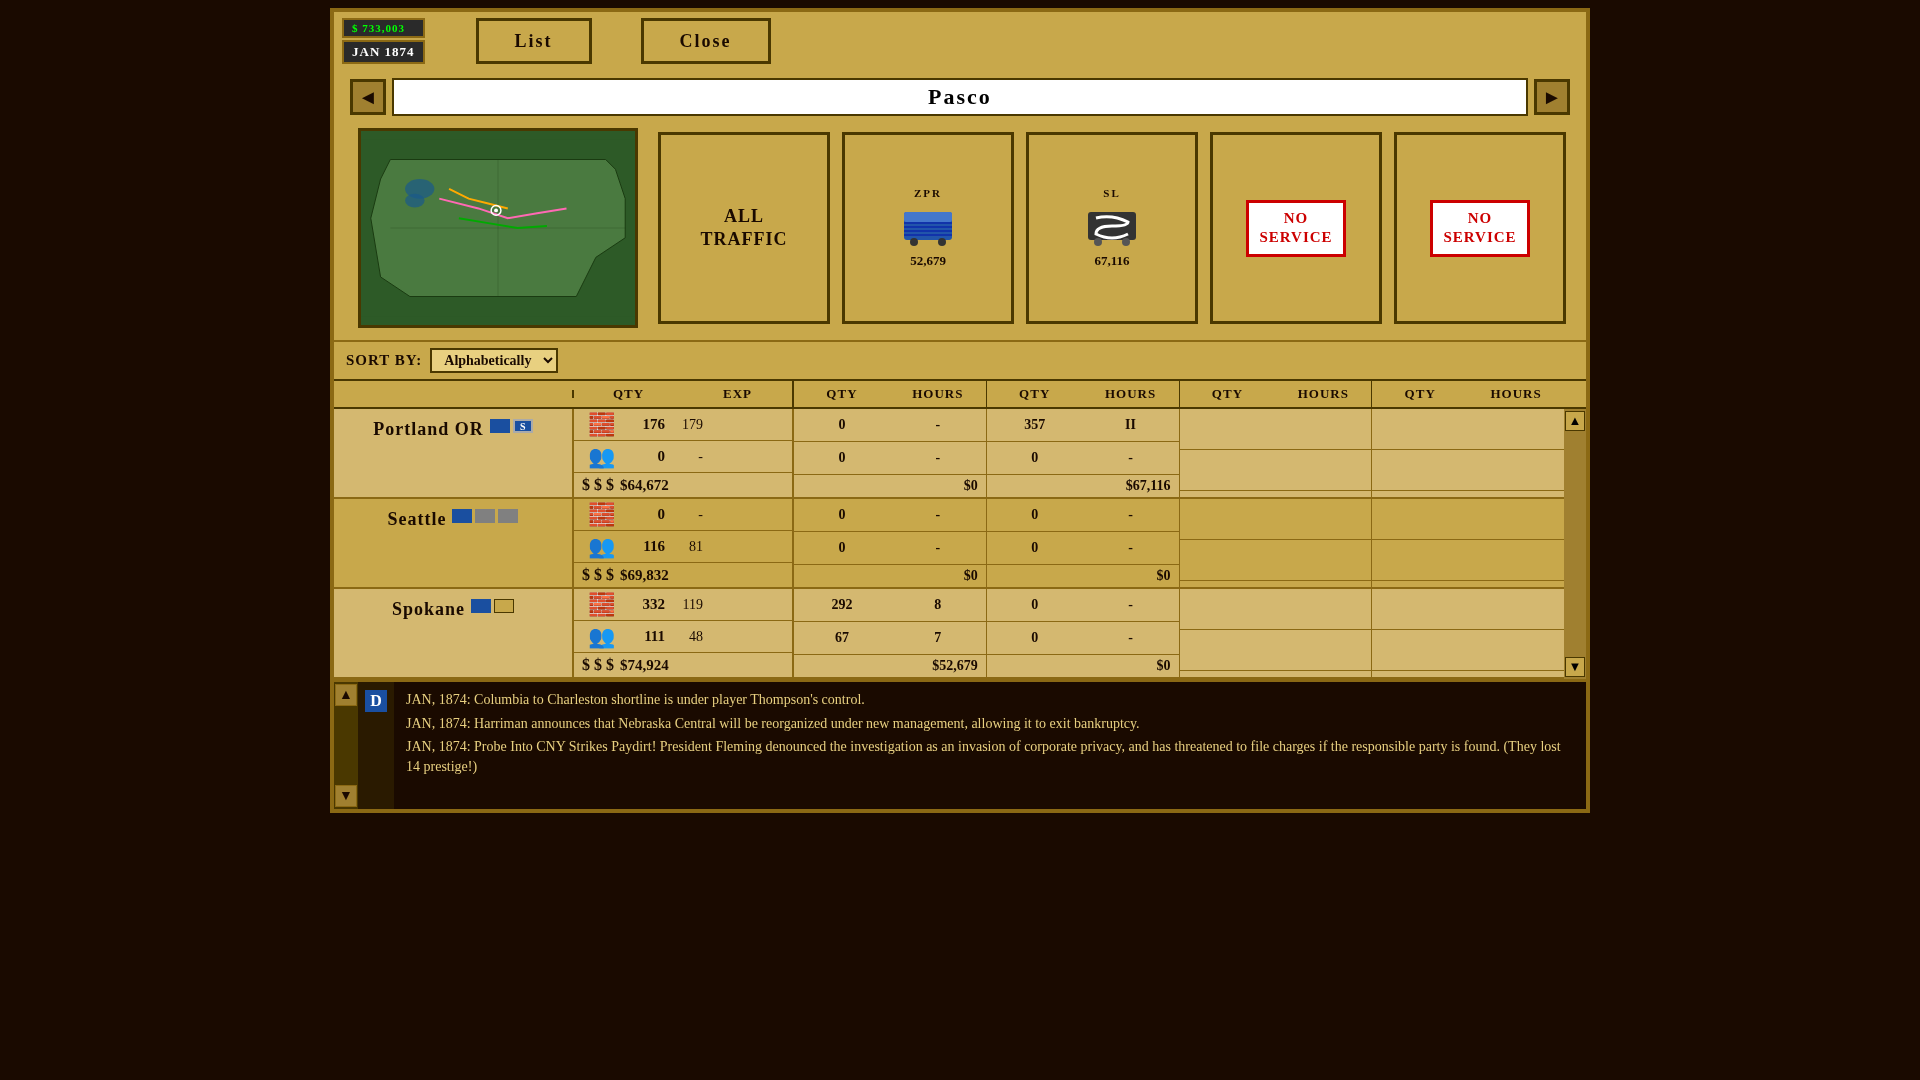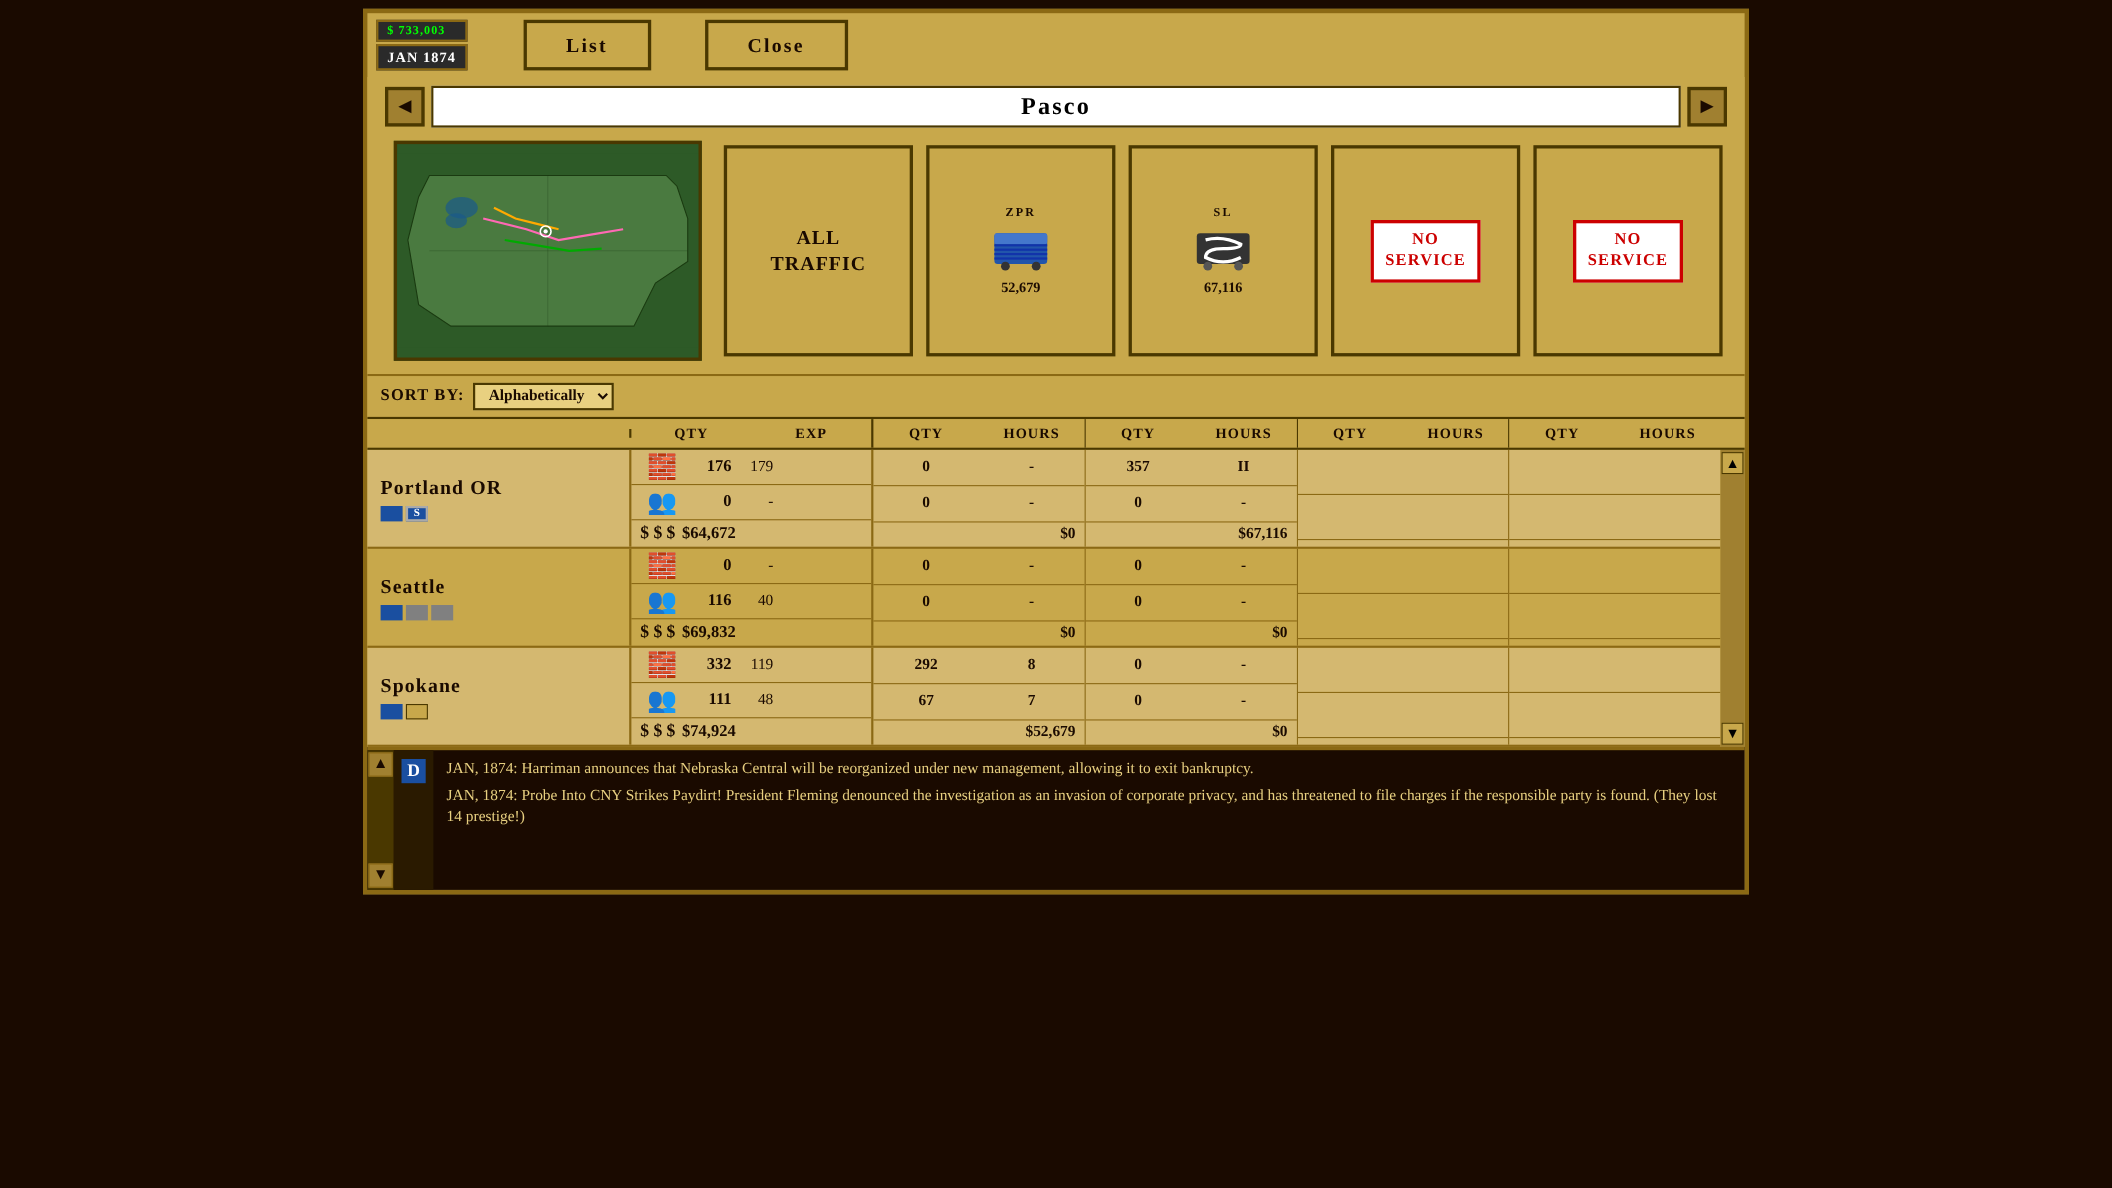--- a/index.html
+++ b/index.html
@@ -324,21 +324,21 @@
       border-bottom: 2px solid #8b6914;
       min-height: 90px;
       background: #d4b870;
     }
 
     .city-left-panel {
       width: 240px;
       flex-shrink: 0;
       padding: 10px 12px;
       display: flex;
-      flex-direction: column;
+      flex-direction: row;
       justify-content: center;
       gap: 6px;
       border-right: 2px solid #8b6914;
     }
 
     .city-name-label {
       font-size: 18px;
       font-weight: bold;
       color: #1a0a00;
       letter-spacing: 1px;
@@ -703,21 +703,21 @@
 
         <div class="cargo-section">
           <div class="cargo-row">
             <div class="cargo-emoji">🧱</div>
             <div class="cargo-qty">0</div>
             <div class="cargo-exp">-</div>
           </div>
           <div class="cargo-row">
             <div class="cargo-emoji">👥</div>
             <div class="cargo-qty">116</div>
-            <div class="cargo-exp">40</div>
+            <div class="cargo-exp">81</div>
           </div>
           <div class="money-row-bottom">
             <span class="dollar-signs">$ $ $</span>
             <span class="dollar-amount">$69,832</span>
           </div>
         </div>
 
         <div style="flex:1; display:flex;">
           <div class="service-data-col">
             <div style="display:flex; flex:1; border-bottom:1px solid #8b6914;">
@@ -849,17 +849,18 @@
 
   <div class="news-section">
     <div class="news-scrollbar">
       <div class="news-scroll-btn">▲</div>
       <div class="news-scroll-btn">▼</div>
     </div>
     <div class="news-icon-col">
       <div class="news-d-icon">D</div>
     </div>
     <div class="news-text-area">
+      <div class="news-line">JAN, 1874: Columbia to Charleston shortline is under player Thompson's control.</div>
       <div class="news-line">JAN, 1874: Harriman announces that Nebraska Central will be reorganized under new management, allowing it to exit bankruptcy.</div>
       <div class="news-line">JAN, 1874: Probe Into CNY Strikes Paydirt! President Fleming denounced the investigation as an invasion of corporate privacy, and has threatened to file charges if the responsible party is found. (They lost 14 prestige!)</div>
     </div>
   </div>
 </div>
 
 </body></html>

